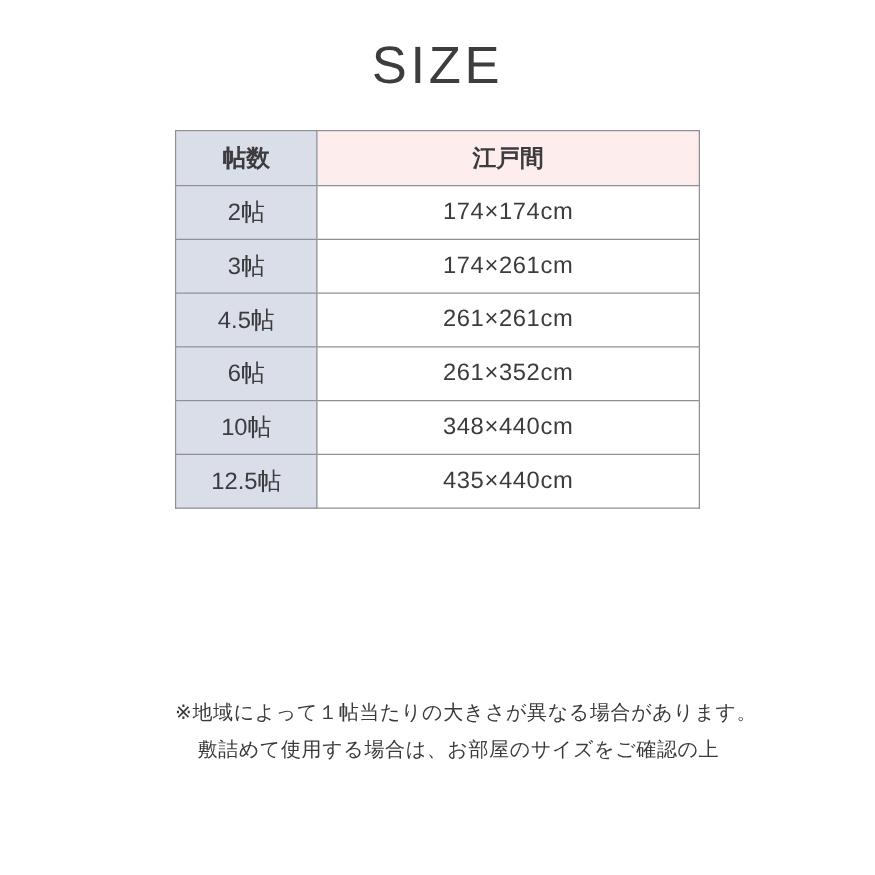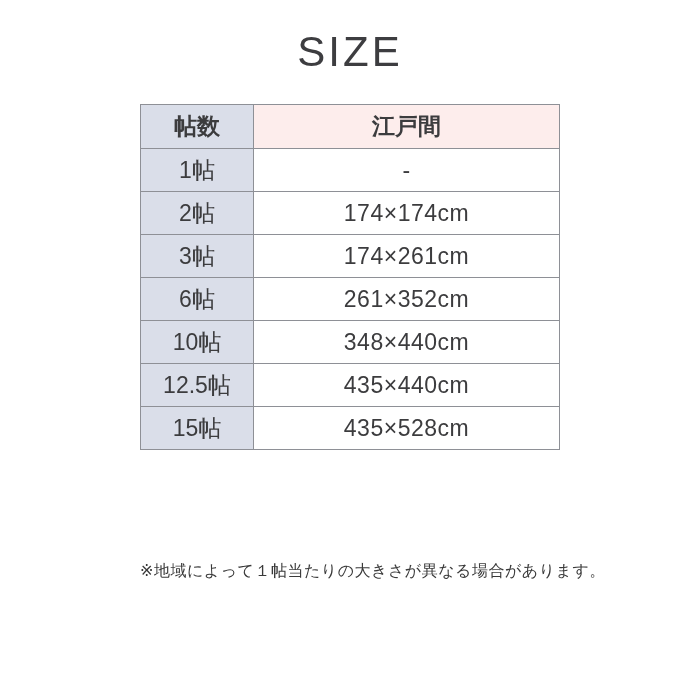--- a/index.html
+++ b/index.html
@@ -43,21 +43,21 @@
     left: 140px;
     width: 420px;
     border-collapse: collapse;
     table-layout: fixed;
   }
   table.size-table th,
   table.size-table td {
     border: 1px solid var(--border, #8e9096);
     text-align: center;
     vertical-align: middle;
-    font-size: 23px;
+    font-size: 19px;
     padding: 0;
     color: #3c3c3e;
   }
   table.size-table th { height: 44px; font-weight: 700; }
   table.size-table td { height: 43px; font-weight: 400; }
   .label-col {
     width: 113px;
     background: var(--label-col-bg, #dadee9);
   }
   th.edoma-col {
@@ -94,47 +94,44 @@
 
   <table class="size-table">
     <thead>
       <tr>
         <th class="label-col">帖数</th>
         <th class="edoma-col">江戸間</th>
       </tr>
     </thead>
     <tbody>
       <tr>
-        <td class="label-col">1帖</td>
-        <td class="value-col">-</td>
-      </tr>
-      <tr>
         <td class="label-col">2帖</td>
         <td class="value-col">174×174cm</td>
       </tr>
       <tr>
         <td class="label-col">3帖</td>
         <td class="value-col">174×261cm</td>
+      </tr>
+      <tr>
+        <td class="label-col">4.5帖</td>
+        <td class="value-col">261×261cm</td>
       </tr>
       <tr>
         <td class="label-col">6帖</td>
         <td class="value-col">261×352cm</td>
       </tr>
       <tr>
         <td class="label-col">10帖</td>
         <td class="value-col">348×440cm</td>
       </tr>
       <tr>
         <td class="label-col">12.5帖</td>
         <td class="value-col">435×440cm</td>
       </tr>
-      <tr>
-        <td class="label-col">15帖</td>
-        <td class="value-col">435×528cm</td>
-      </tr>
     </tbody>
   </table>
 
   <div class="notes">
     <p class="note">※地域によって１帖当たりの大きさが異なる場合があります。</p>
+    <p class="note indent">敷詰めて使用する場合は、お部屋のサイズをご確認の上</p>
   </div>
 
 </div>
 
 </body></html>

